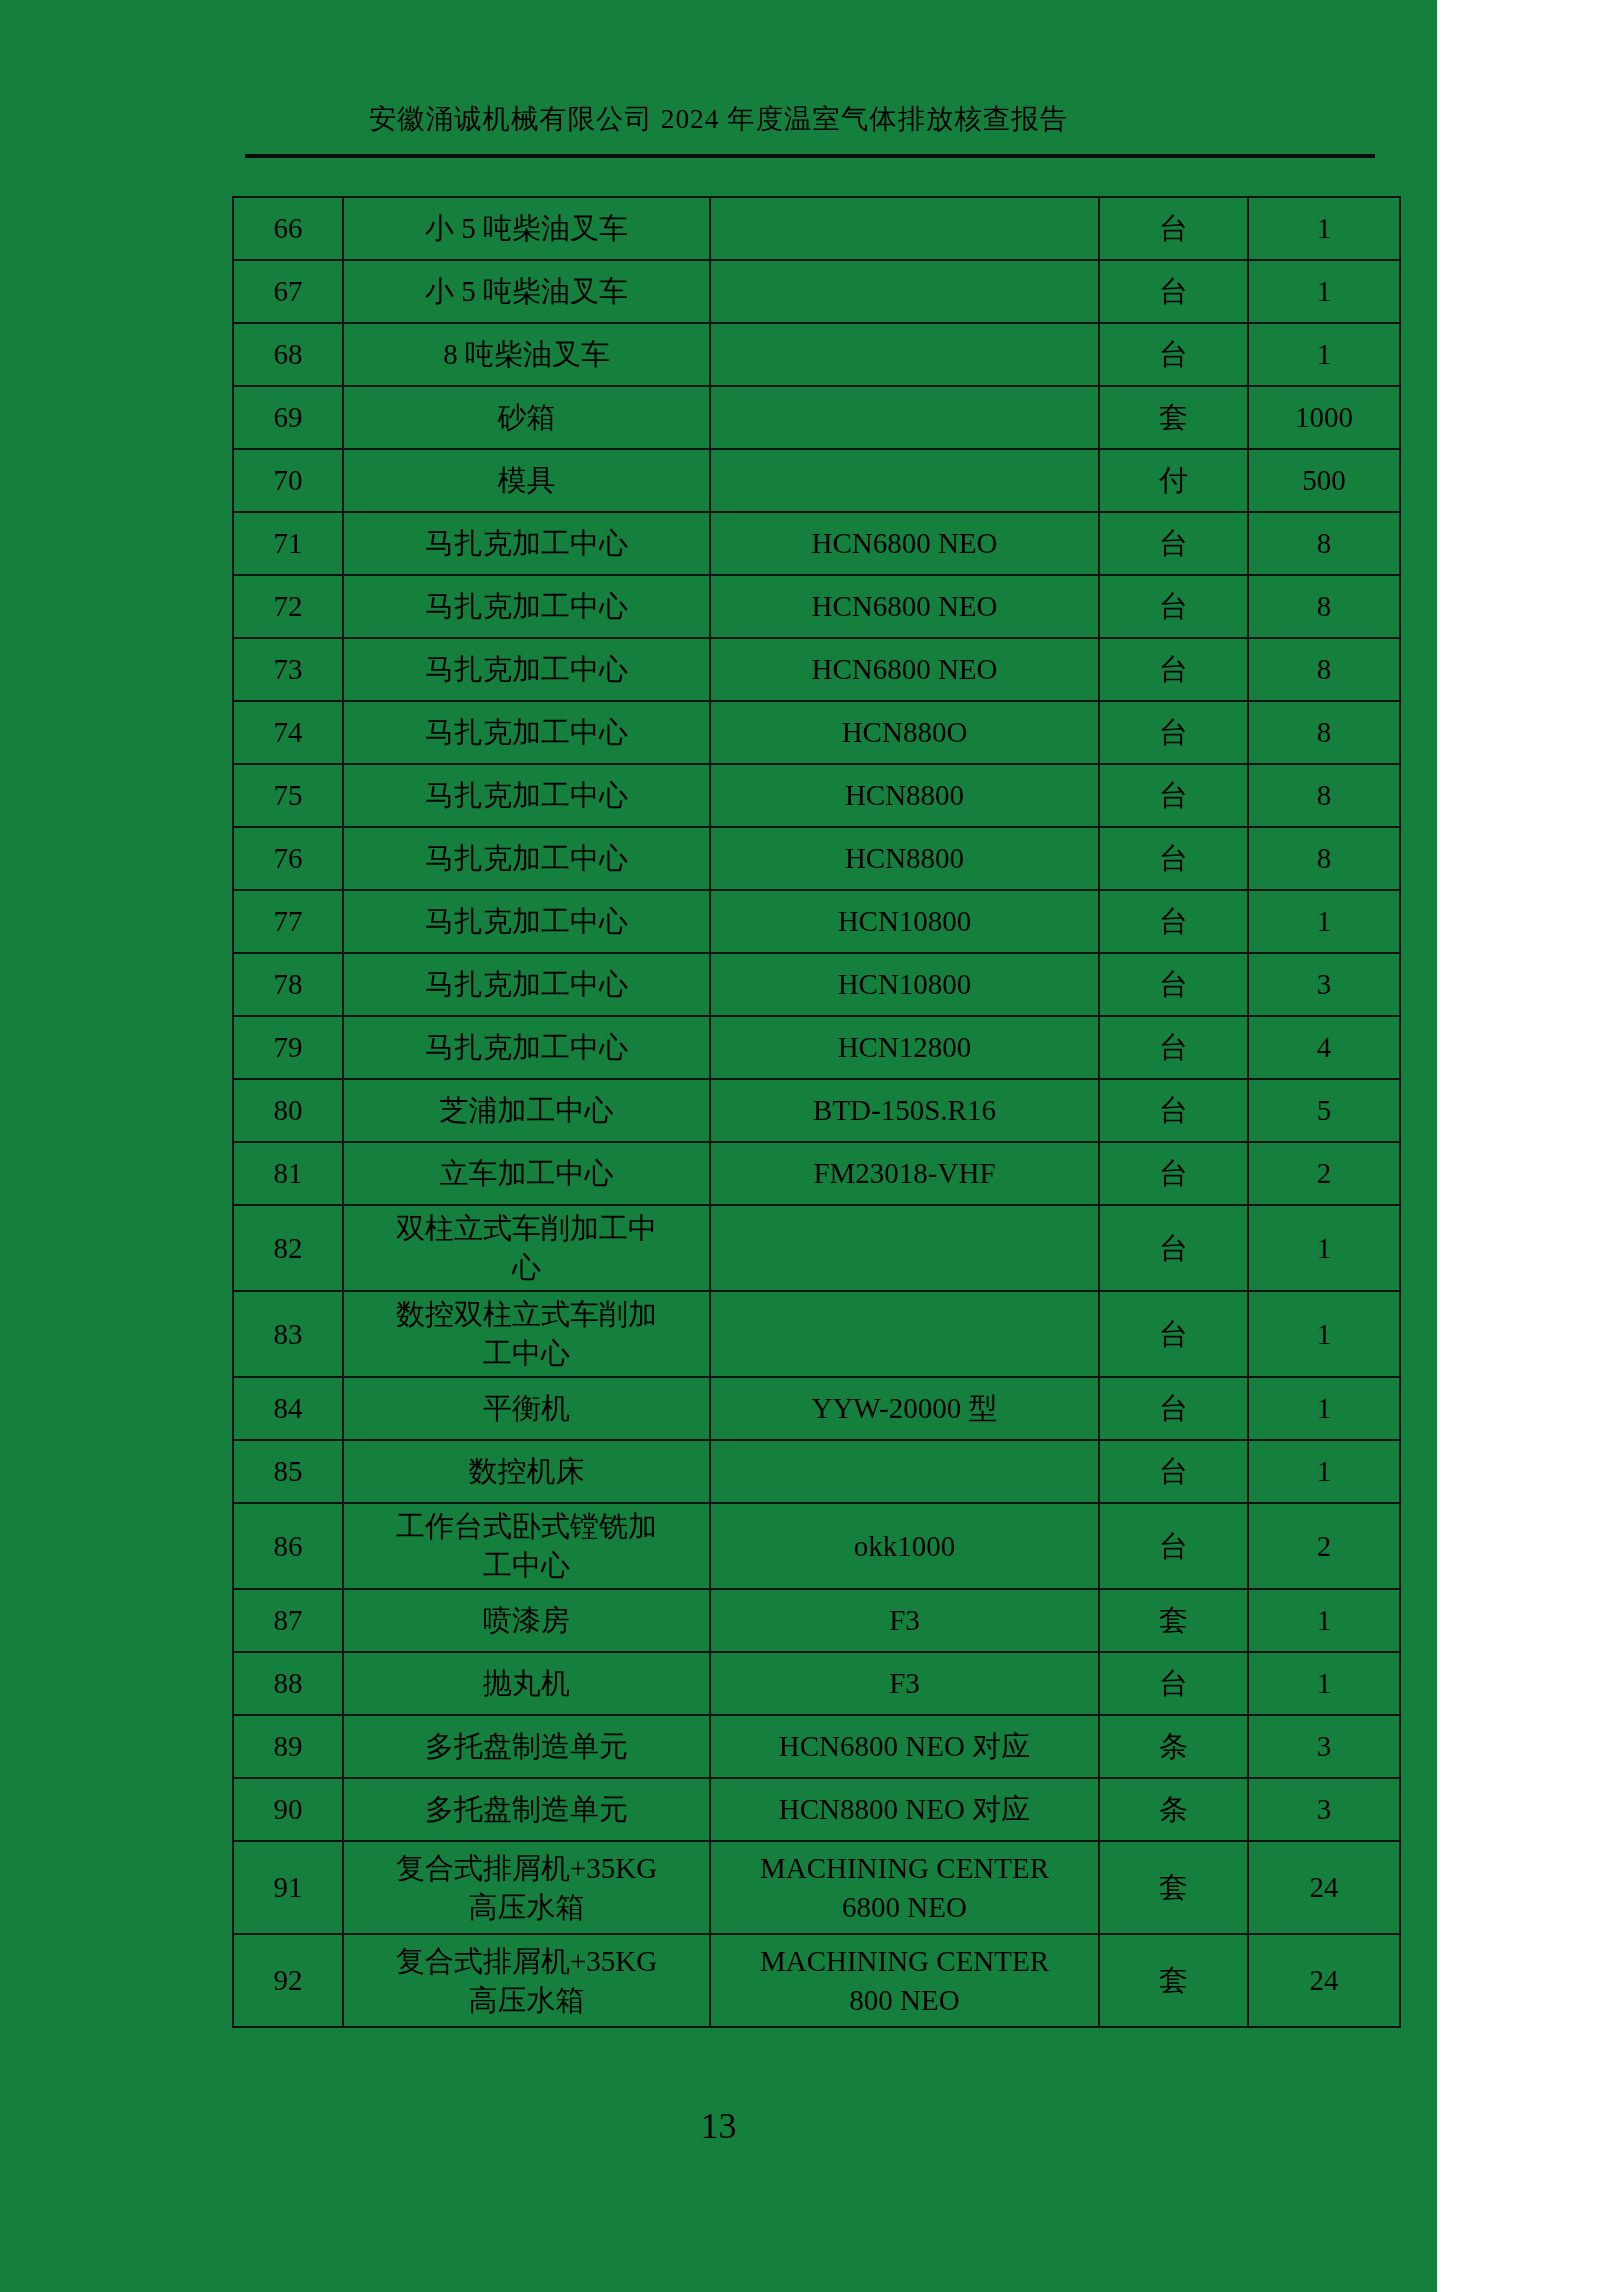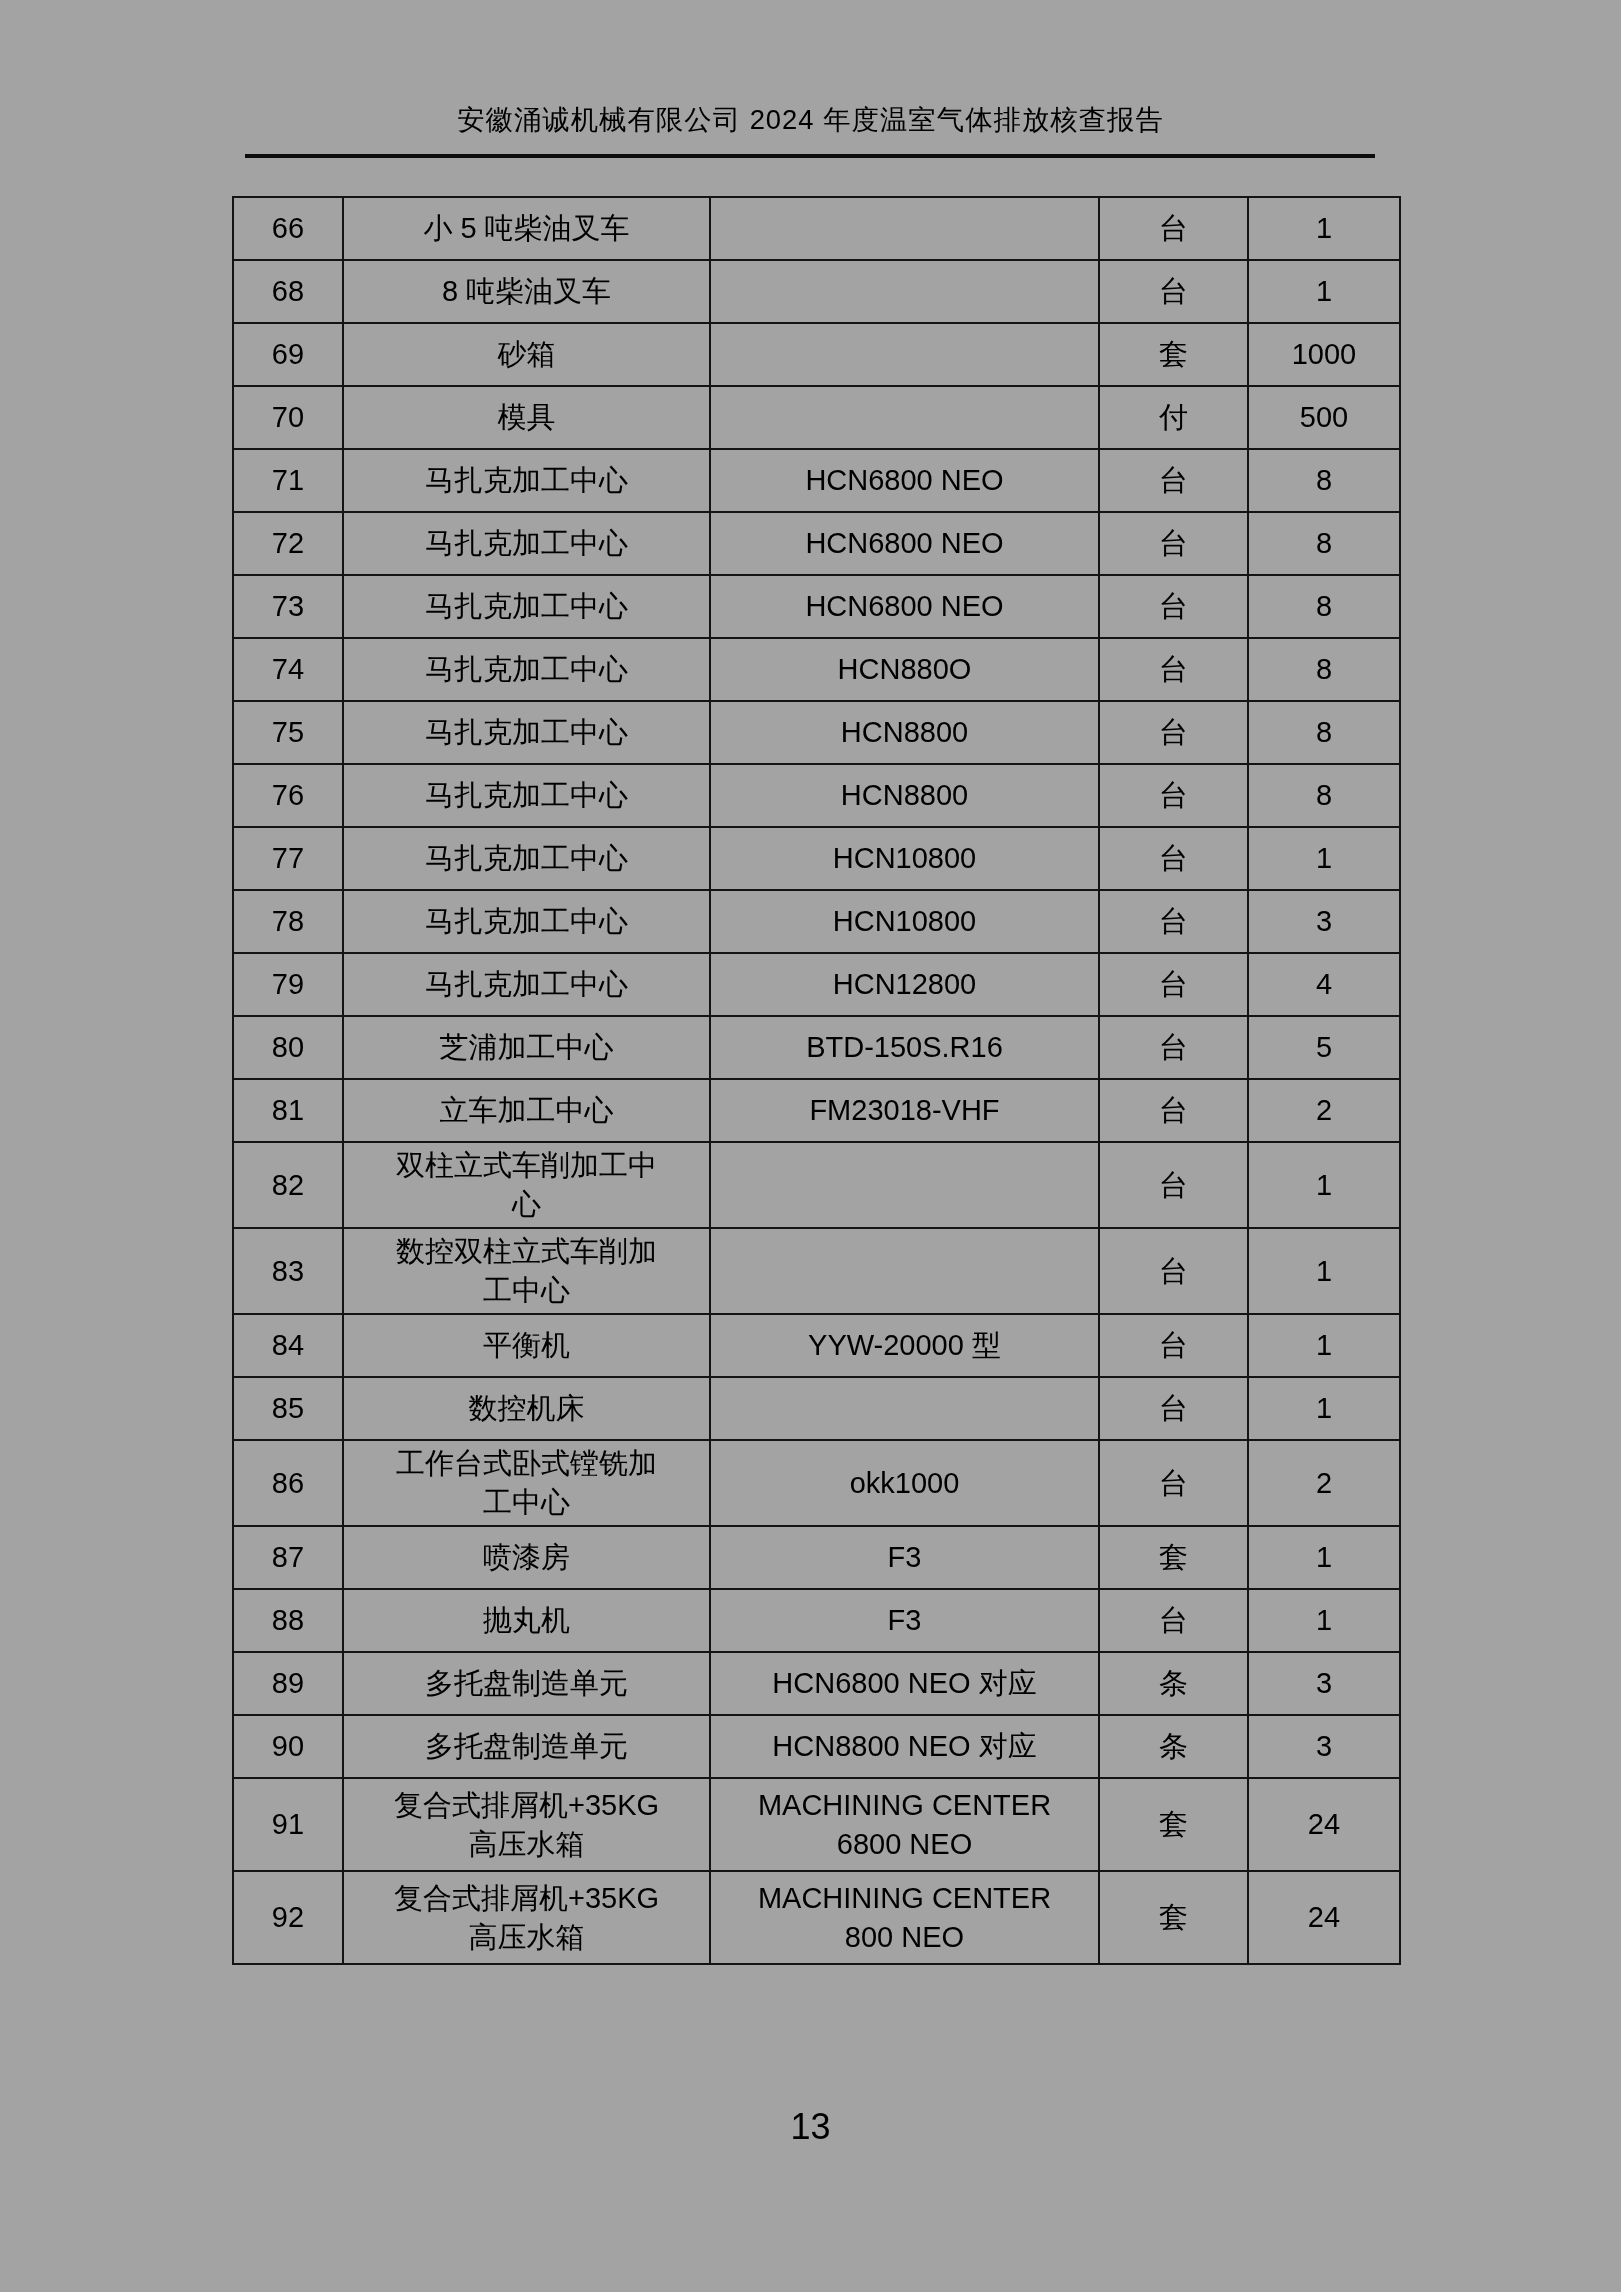--- a/index.html
+++ b/index.html
@@ -2,24 +2,24 @@
 <html><head>
 <meta charset="utf-8">
 <style>
   html, body {
     margin: 0;
     padding: 0;
     background: #ffffff;
   }
   .page {
     position: relative;
-    width: 1621px;
+    width: 1437px;
     height: 2293px;
-    background: #a3a3a3;
-    font-family: Liberation Sans, sans-serif;
+    background: #15803d;
+    font-family: Liberation Serif, serif;
     color: #000000;
     overflow: hidden;
   }
   .doc-title {
     position: absolute;
     top: 100px;
     left: 0;
     width: 100%;
     text-align: center;
     font-size: 27.4px;
@@ -90,20 +90,27 @@
     </colgroup>
     <tbody>
   <tr style="height: 63px;">
     <td>66</td>
     <td>小 5 吨柴油叉车</td>
     <td></td>
     <td>台</td>
     <td>1</td>
   </tr>
 
+  <tr style="height: 63px;">
+    <td>67</td>
+    <td>小 5 吨柴油叉车</td>
+    <td></td>
+    <td>台</td>
+    <td>1</td>
+  </tr>
 
   <tr style="height: 63px;">
     <td>68</td>
     <td>8 吨柴油叉车</td>
     <td></td>
     <td>台</td>
     <td>1</td>
   </tr>
 
   <tr style="height: 63px;">

